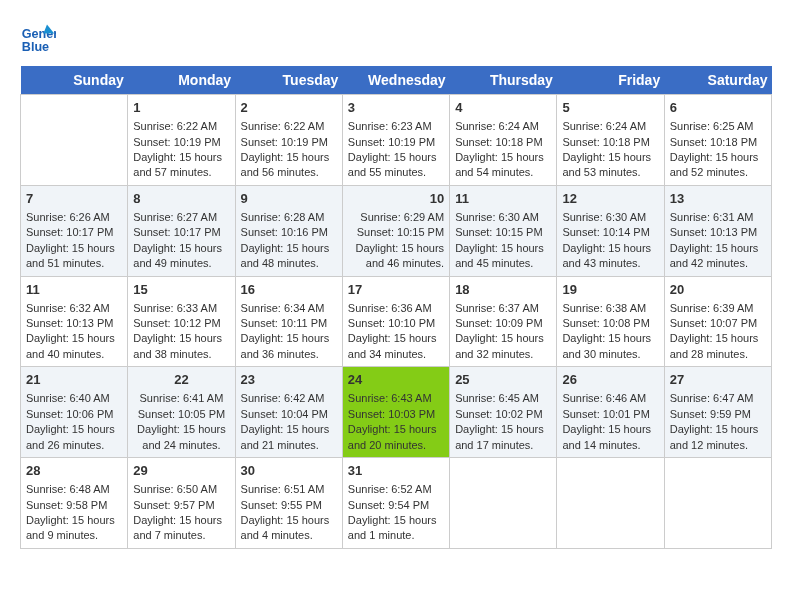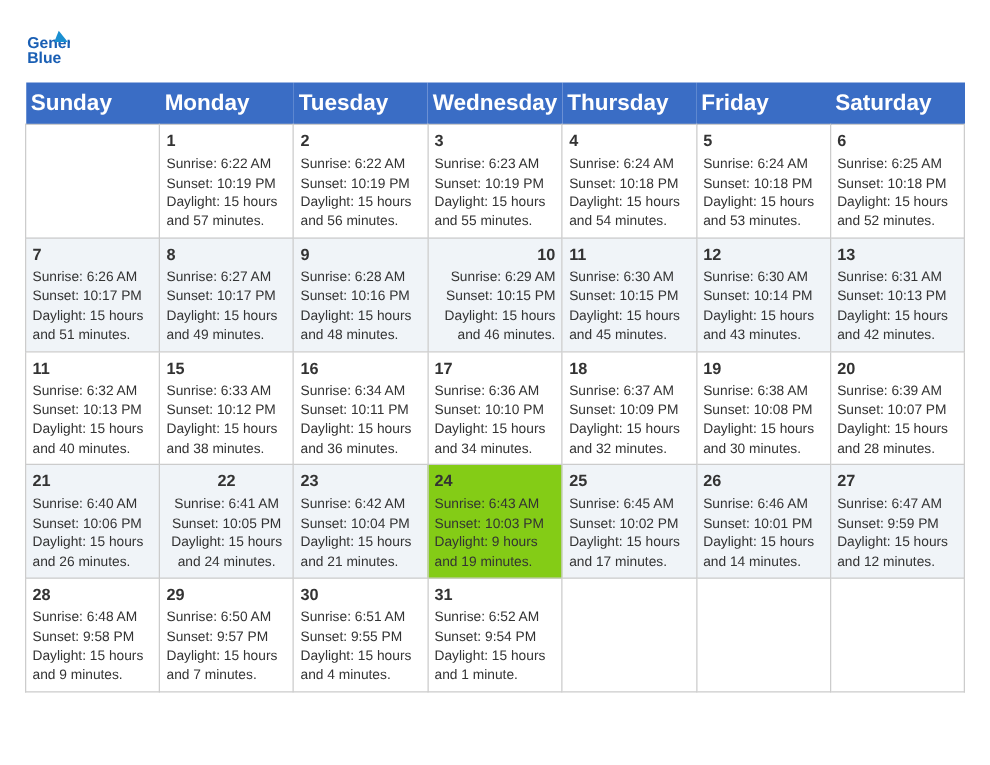--- a/index.html
+++ b/index.html
@@ -39,22 +39,22 @@
     }
     table {
       width: 100%;
       border-collapse: collapse;
       font-size: 11px;
     }
     th {
       background-color: #3a6dc5;
       color: #fff;
       padding: 6px 4px;
-      text-align: left;
-      font-size: 18px;
+      text-align: right;
+      font-size: 14px;
       font-weight: bold;
     }
     td {
       border: 1px solid #ccc;
       vertical-align: top;
       padding: 4px 5px;
       min-height: 80px;
       width: calc(100% / 7);
       color: #333;
       line-height: 1.4;
@@ -255,21 +255,21 @@
         <td style="background-color: rgb(240, 244, 248);">
           <span class="day-num">23</span>
           <div>Sunrise: 6:42 AM</div>
           <div>Sunset: 10:04 PM</div>
           <div>Daylight: 15 hours and 21 minutes.</div>
         </td>
         <td style="background-color: #84cc16;">
           <span class="day-num">24</span>
           <div>Sunrise: 6:43 AM</div>
           <div>Sunset: 10:03 PM</div>
-          <div>Daylight: 9 hours and 19 minutes.</div>
+          <div>Daylight: 15 hours and 20 minutes.</div>
         </td>
         <td style="background-color: rgb(240, 244, 248);">
           <span class="day-num">25</span>
           <div>Sunrise: 6:45 AM</div>
           <div>Sunset: 10:02 PM</div>
           <div>Daylight: 15 hours and 17 minutes.</div>
         </td>
         <td style="background-color: rgb(240, 244, 248);">
           <span class="day-num">26</span>
           <div>Sunrise: 6:46 AM</div>

